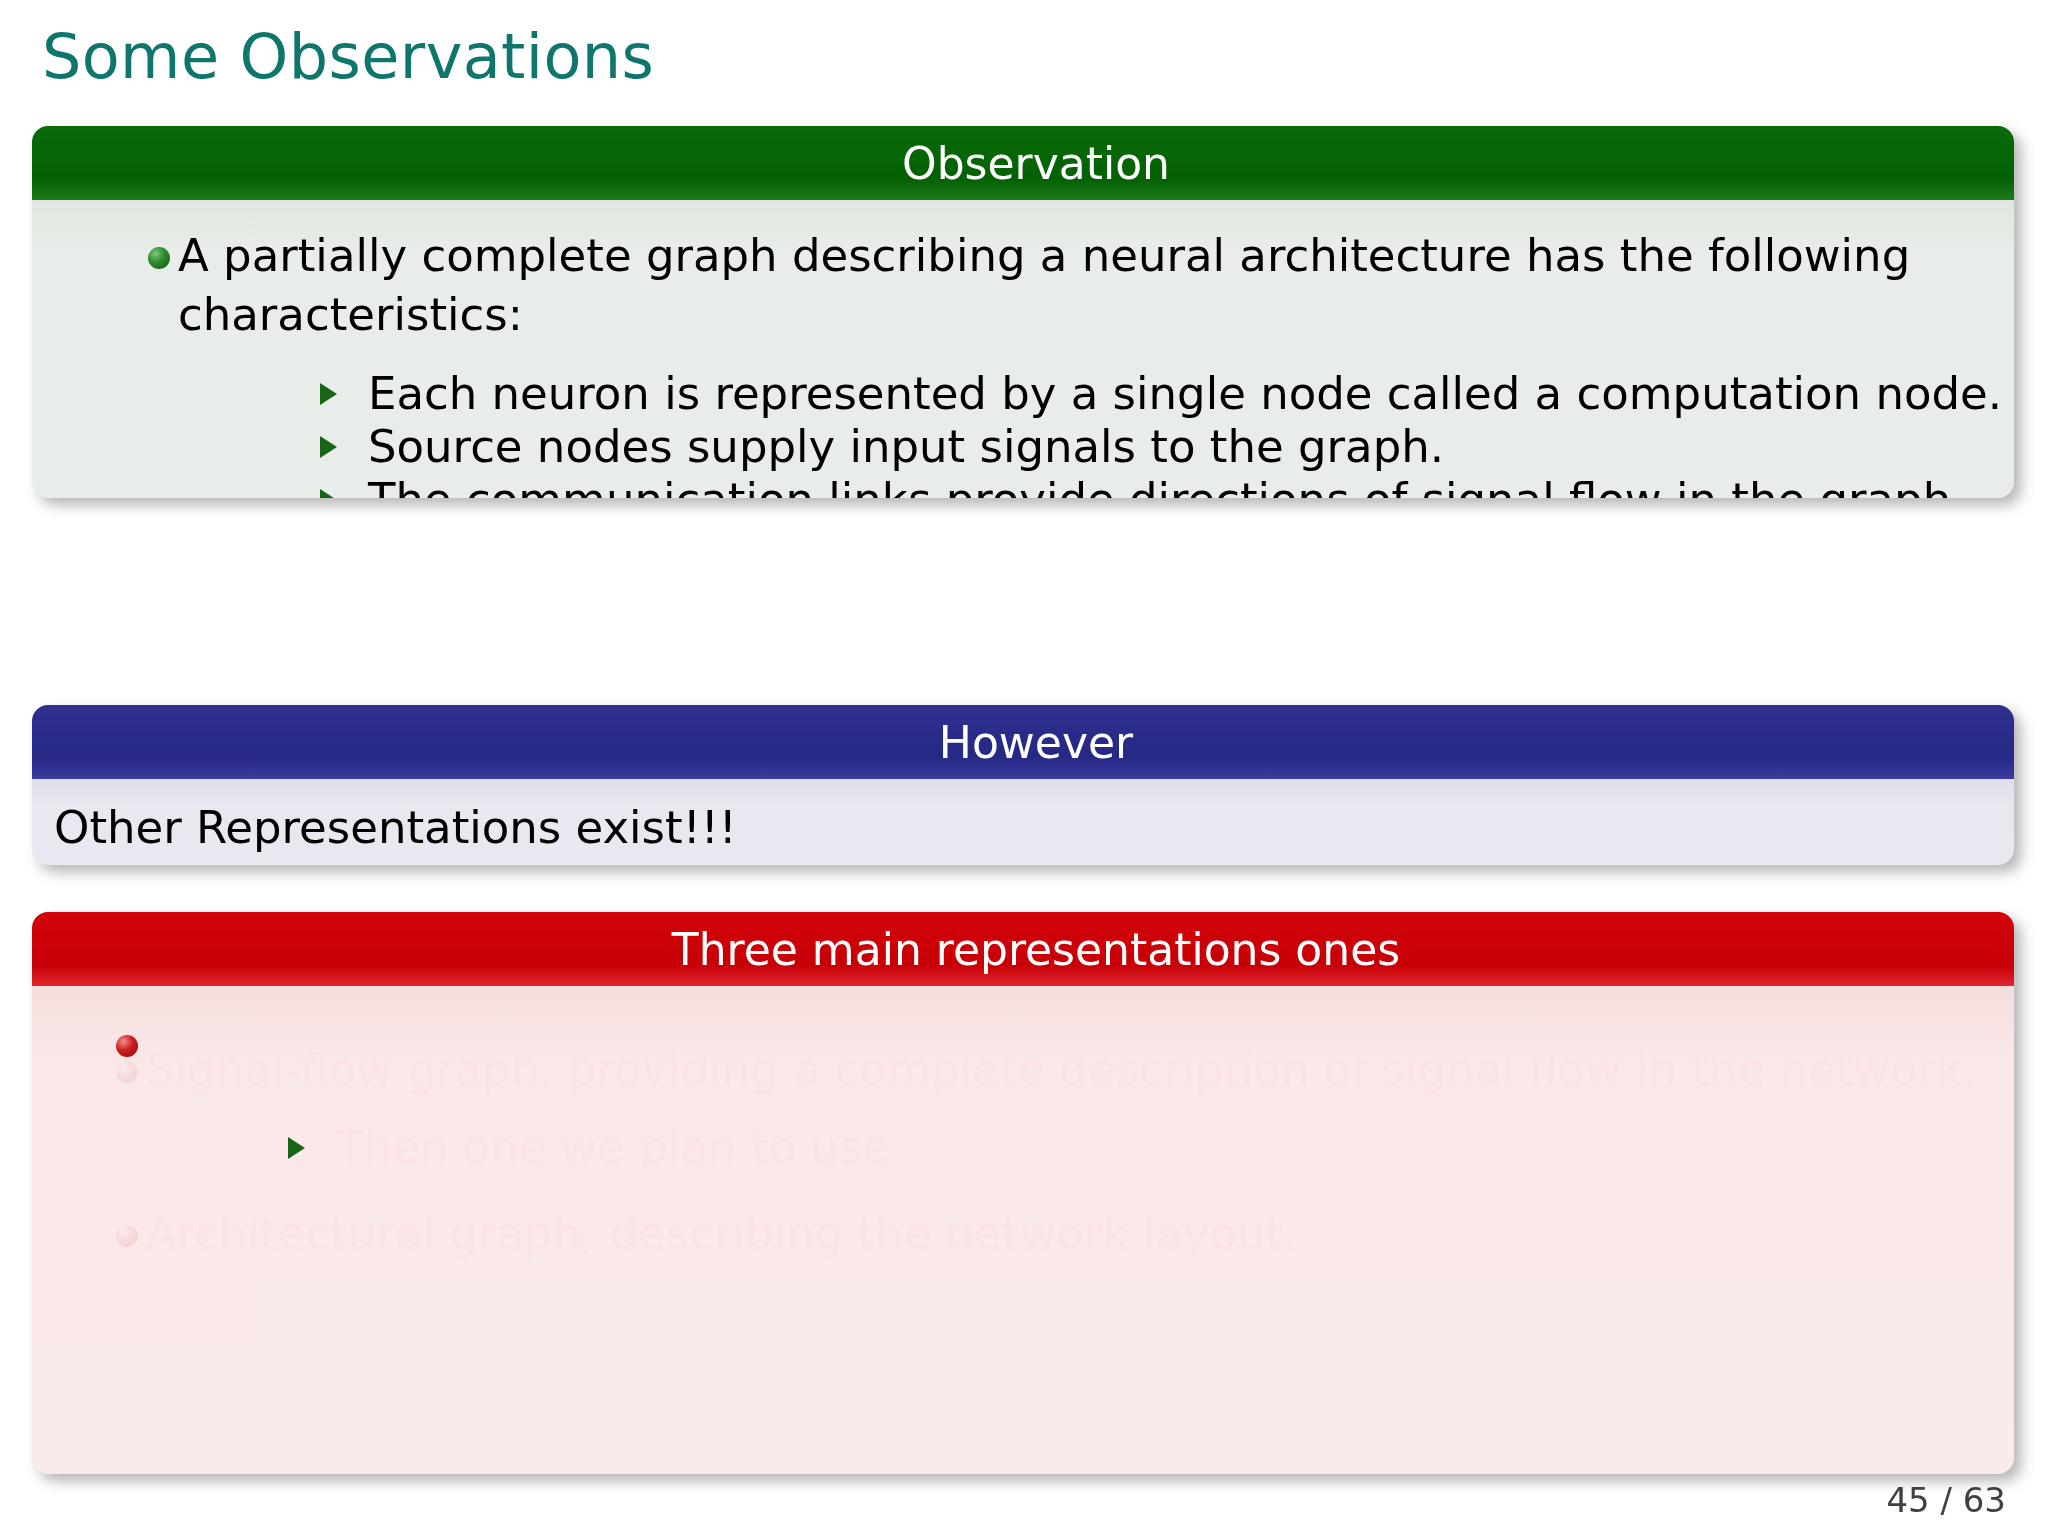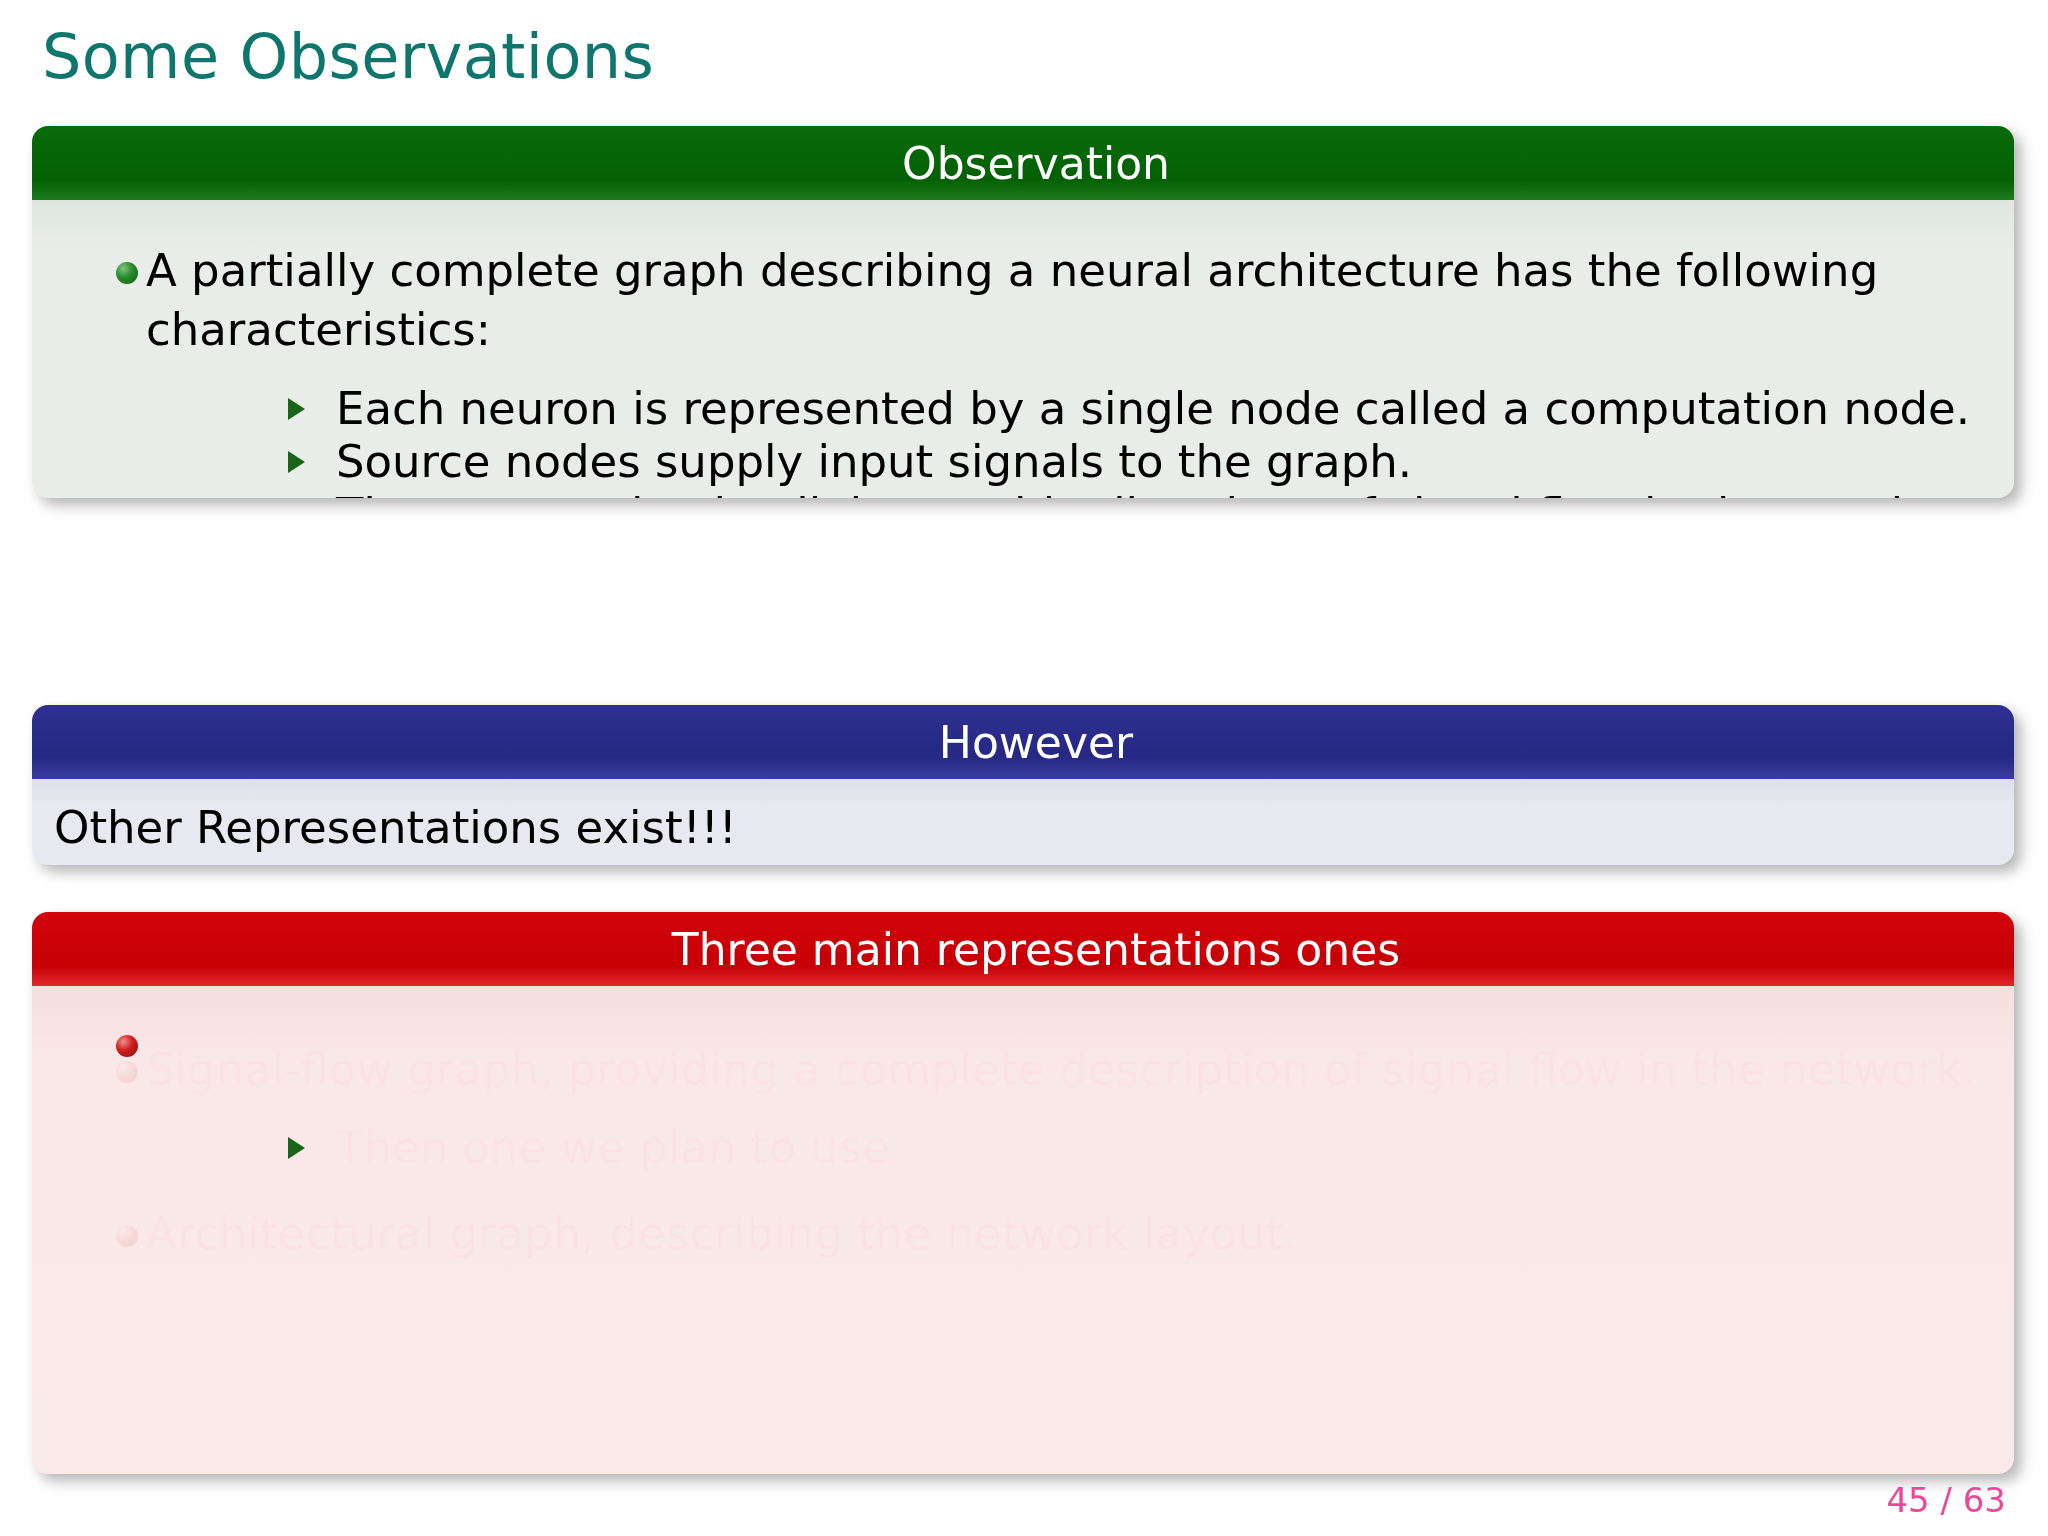--- a/index.html
+++ b/index.html
@@ -130,37 +130,37 @@
   }
   .tri.faded { border-left-color: #f3d7d7; }
 
   
   .faded-text { color: #fbe3e3; }
   .ball.faded {
     background: radial-gradient(circle at 34% 30%, #fceaea 0%, #f6dada 45%, #f1cfcf 100%);
   }
 
   
-  #obs-list { padding-top: 41px; }
+  #obs-list { padding-top: 26px; margin-left: 32px; }
   #obs-list ul.lvl2 { margin-left: 118px; margin-top: 22px; }
   #however-text {
     padding: 26px 0 0 22px;
     font-size: 45px;
     line-height: 1.0;
   }
   #three-list { padding-top: 28px; }
   #three-list ul.lvl2 { margin-left: 118px; margin-top: 22px; }
 
   
   .page-number {
     position: absolute;
     right: 42px;
     bottom: 16px;
     font-size: 34px;
-    color: #ec4899;
+    color: #404040;
     white-space: nowrap;
   }
 </style>
 </head>
 <body>
 
 <div class="slide-title">Some Observations</div>
 
 <div class="block" id="block-observation">
   <div class="block-title">Observation</div>

